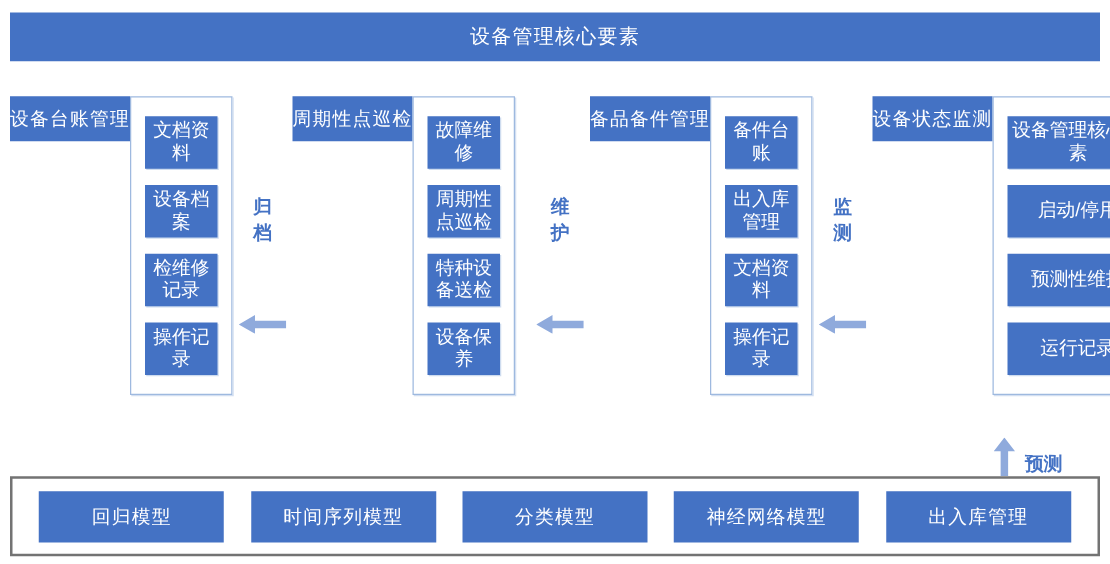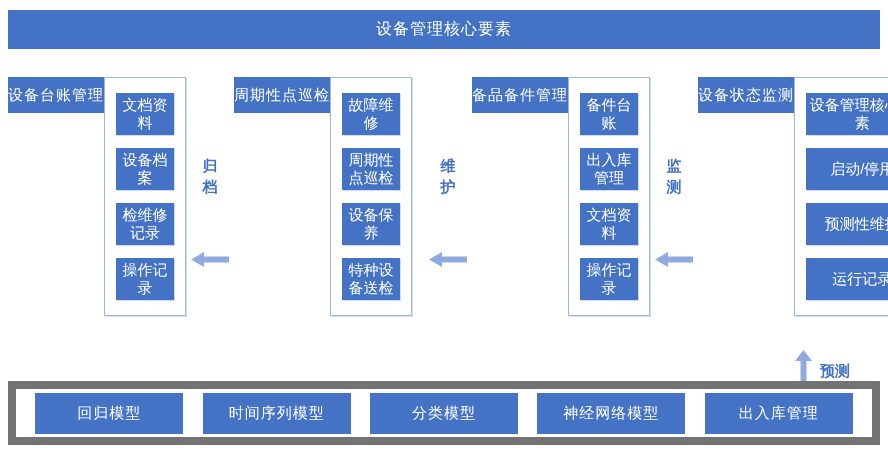--- a/index.html
+++ b/index.html
@@ -42,21 +42,21 @@
   }
   .arrow-left{margin-top:7px;}
   .predict-group{
     position:absolute;left:795px;top:350px;display:flex;align-items:flex-end;
   }
   .predict-label{
     color:#4472C4;font-weight:bold;font-size:15px;margin-left:8px;white-space:nowrap;
   }
   .models-bar{
     position:absolute;left:8px;top:381px;width:872px;height:64px;box-sizing:border-box;
-    border:8px solid #737373;display:flex;align-items:center;justify-content:space-evenly;
+    border:2px solid #737373;display:flex;align-items:center;justify-content:space-evenly;
     background:#ffffff;
   }
   .model-box{
     width:148px;height:41px;background:#4472C4;color:#ffffff;
     display:flex;align-items:center;justify-content:center;font-size:15px;letter-spacing:1px;
   }
 </style>
 </head>
 <body>
 
@@ -83,22 +83,22 @@
       <svg class="arrow-left" width="38" height="15" viewBox="0 0 38 15">
         <polygon points="0,7.5 13,0 13,4.5 38,4.5 38,10.5 13,10.5 13,15" fill="#8FAADC"></polygon>
       </svg>
     </div>
 
     <div class="col">
       <div class="col-header">周期性点巡检</div>
       <div class="col-body">
         <div class="item">故障维修</div>
         <div class="item">周期性点巡检</div>
+        <div class="item">特种设备送检</div>
         <div class="item">设备保养</div>
-        <div class="item">特种设备送检</div>
       </div>
     </div>
 
     <div class="gapcol mid">
       <div class="flow-label">维护</div>
       <svg class="arrow-left" width="38" height="15" viewBox="0 0 38 15">
         <polygon points="0,7.5 13,0 13,4.5 38,4.5 38,10.5 13,10.5 13,15" fill="#8FAADC"></polygon>
       </svg>
     </div>
 

